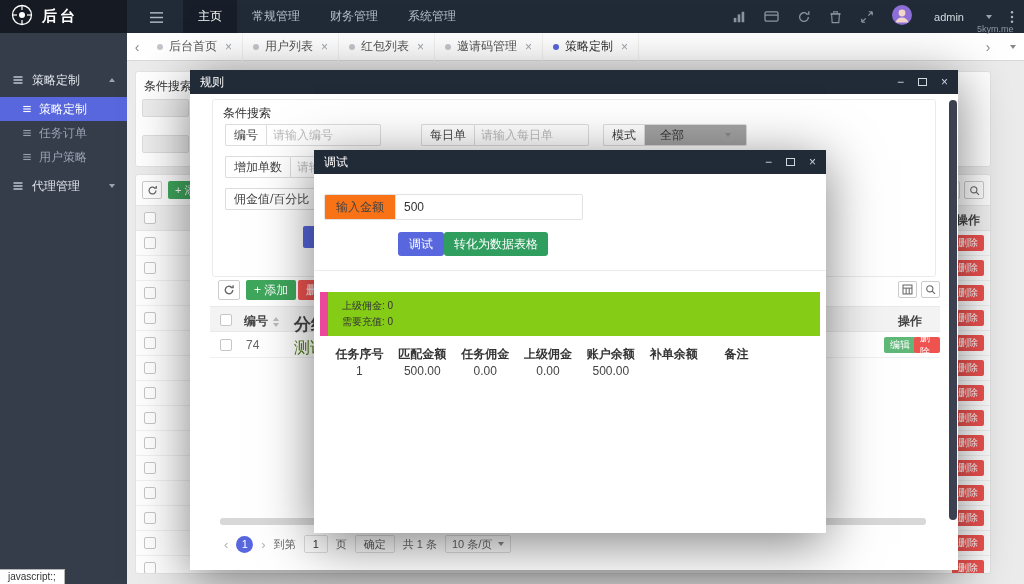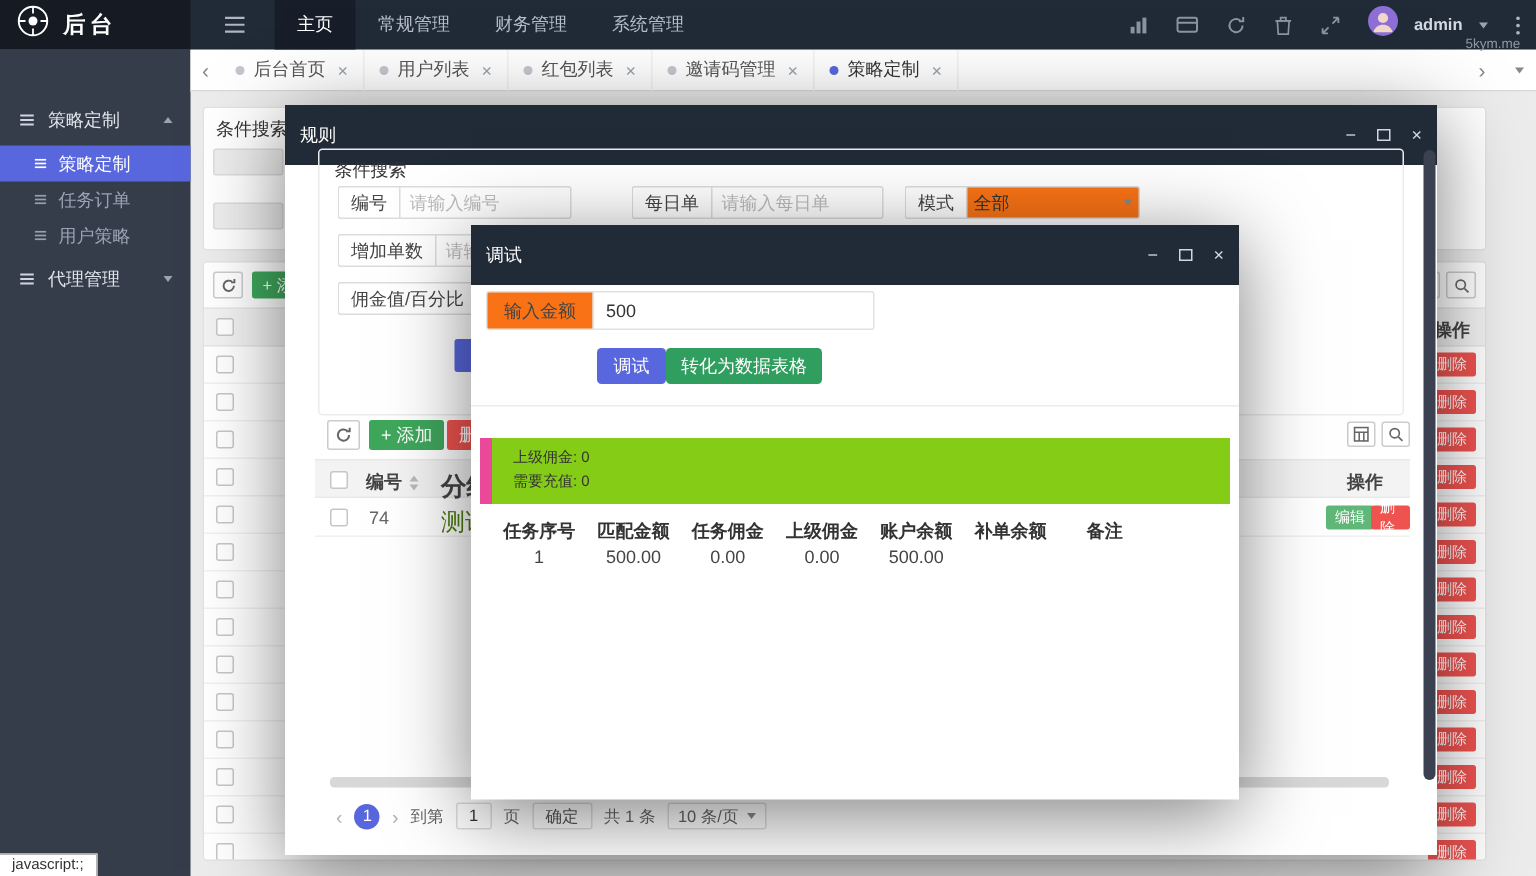--- a/index.html
+++ b/index.html
@@ -10,21 +10,21 @@
 
 #topbar{position:absolute;left:0;top:0;width:1024px;height:33px;background:#212b38;z-index:5;}
 #logo{position:absolute;left:0;top:0;width:127px;height:33px;background:#151a23;display:flex;align-items:center;padding-left:11px;gap:9px;}
 #logo .logo-text{color:#fff;font-size:15px;font-weight:bold;letter-spacing:3px;}
 #menu-toggle{position:absolute;left:149px;top:10px;cursor:pointer;}
 #topnav{position:absolute;left:183px;top:0;height:33px;display:flex;}
 .nav-item{height:33px;line-height:33px;padding:0 15px;font-size:12px;color:#b6bfc9;cursor:pointer;white-space:nowrap;}
 .nav-item.active{background:#171e29;color:#fff;}
 #top-right{position:absolute;right:0;top:0;height:33px;display:flex;align-items:center;gap:18px;padding-right:10px;}
 .tb-icon{display:flex;cursor:pointer;}
-.user-group{display:flex;align-items:center;gap:11px;font-weight:bold;}
+.user-group{display:flex;align-items:center;gap:22px;}
 #admin-name{color:#d3dae1;font-size:11px;}
 .caret-down{width:0;height:0;border-left:3.5px solid transparent;border-right:3.5px solid transparent;border-top:4px solid #9aa4af;display:inline-block;}
 .caret-up{width:0;height:0;border-left:3.5px solid transparent;border-right:3.5px solid transparent;border-bottom:4px solid #9aa4af;display:inline-block;}
 
 
 #tabbar{position:absolute;left:127px;top:33px;width:897px;height:28px;background:#fff;border-bottom:1px solid #d9d9d9;display:flex;align-items:center;z-index:4;}
 .tab-scroll{width:20px;text-align:center;color:#888;font-size:14px;cursor:pointer;flex:0 0 auto;}
 #tabs{display:flex;height:28px;}
 .tab{display:flex;align-items:center;height:28px;padding:0 10px;font-size:12px;color:#555;border-right:1px solid #f2f2f2;cursor:pointer;white-space:nowrap;}
 .tab .dot{width:6px;height:6px;border-radius:50%;background:#c3c7cd;margin-right:6px;flex:0 0 auto;}
@@ -56,34 +56,34 @@
 .bg-thead .op{position:absolute;right:10px;top:6px;font-size:12px;font-weight:bold;color:#444;}
 .bg-row{height:25px;border-bottom:1px solid #f1f1f1;position:relative;}
 .bg-row .cbx{position:absolute;left:8px;top:6px;}
 .bg-row .btn-del{position:absolute;right:6px;top:4px;}
 .cbx{width:12px;height:12px;border:1px solid #c6c6c6;border-radius:2px;background:#fff;display:inline-block;cursor:pointer;}
 .btn-del{height:16px;padding:0 6px;background:#ef5350;color:#fff;font-size:10px;border-radius:2px;display:inline-flex;align-items:center;cursor:pointer;}
 .btn-edit{height:16px;padding:0 6px;background:#5fb878;color:#fff;font-size:10px;border-radius:2px;display:inline-flex;align-items:center;cursor:pointer;}
 
 
 .modal{position:absolute;background:#fff;box-shadow:0 10px 50px rgba(0,0,0,.5);}
-.titlebar{height:40px;background:#212b38;display:flex;align-items:center;padding:0 10px;}
+.titlebar{height:24px;background:#212b38;display:flex;align-items:center;padding:0 10px;}
 .titlebar .mtitle{color:#fff;font-size:12px;flex:1;}
 .win-btn{color:#cfd6dd;font-size:12px;margin-left:14px;line-height:1;cursor:pointer;}
 .win-max{width:9px;height:8px;border:1px solid #cfd6dd;display:inline-block;margin-left:14px;cursor:pointer;}
 
 #rule-modal{left:190px;top:70px;width:768px;height:500px;z-index:10;}
 #rule-body{position:absolute;left:0;top:24px;right:0;bottom:0;}
 #rule-panel{position:absolute;left:22px;top:5px;width:724px;height:178px;border:1px solid #ebebeb;border-radius:3px;}
 #rule-panel .ptitle{position:absolute;left:10px;top:5px;font-size:12px;color:#333;}
 .fgroup{position:absolute;display:flex;height:22px;}
 .flabel{height:22px;line-height:20px;padding:0 8px;border:1px solid #dcdcdc;border-right:none;background:#fff;font-size:12px;color:#444;border-radius:2px 0 0 2px;white-space:nowrap;}
 .finput{height:22px;width:115px;border:1px solid #dcdcdc;border-radius:0 2px 2px 0;font-size:12px;padding:0 6px;color:#333;outline:none;}
 .finput::placeholder{color:#bbb;}
-.fselect{height:22px;width:116px;border:1px solid #dcdcdc;display:flex;align-items:center;justify-content:space-between;padding:0 4px;font-size:12px;color:#333;background:#f97316;border-radius:0 2px 2px 0;cursor:pointer;}
+.fselect{height:22px;width:103px;border:1px solid #dcdcdc;display:flex;align-items:center;justify-content:space-between;padding:0 15px;font-size:12px;color:#333;background:#a3a3a3;border-radius:0 2px 2px 0;cursor:pointer;}
 .btn-primary{height:22px;padding:0 12px;background:#5867dd;color:#fff;font-size:12px;border-radius:2px;display:inline-flex;align-items:center;cursor:pointer;white-space:nowrap;}
 .btn-add{height:20px;padding:0 8px;background:#3fa75c;color:#fff;font-size:12px;border-radius:2px;display:inline-flex;align-items:center;cursor:pointer;white-space:nowrap;}
 .btn-danger{height:20px;padding:0 8px;background:#ef5350;color:#fff;font-size:12px;border-radius:2px;display:inline-flex;align-items:center;cursor:pointer;white-space:nowrap;}
 #rule-thead{position:absolute;left:20px;top:212px;width:730px;height:26px;background:#f3f3f3;border-top:1px solid #e9e9e9;border-bottom:1px solid #e9e9e9;}
 #rule-thead .cbx{position:absolute;left:10px;top:7px;}
 #rule-thead .h1{position:absolute;left:34px;top:6px;font-size:12px;font-weight:bold;color:#444;display:flex;align-items:center;}
 #rule-thead .h2{position:absolute;left:84px;top:6px;font-size:17px;font-weight:bold;color:#444;}
 #rule-thead .h3{position:absolute;left:688px;top:6px;font-size:12px;font-weight:bold;color:#444;}
 #rule-row{position:absolute;left:20px;top:238px;width:730px;height:26px;border-bottom:1px solid #f0f0f0;}
 #rule-row .cbx{position:absolute;left:10px;top:7px;}

